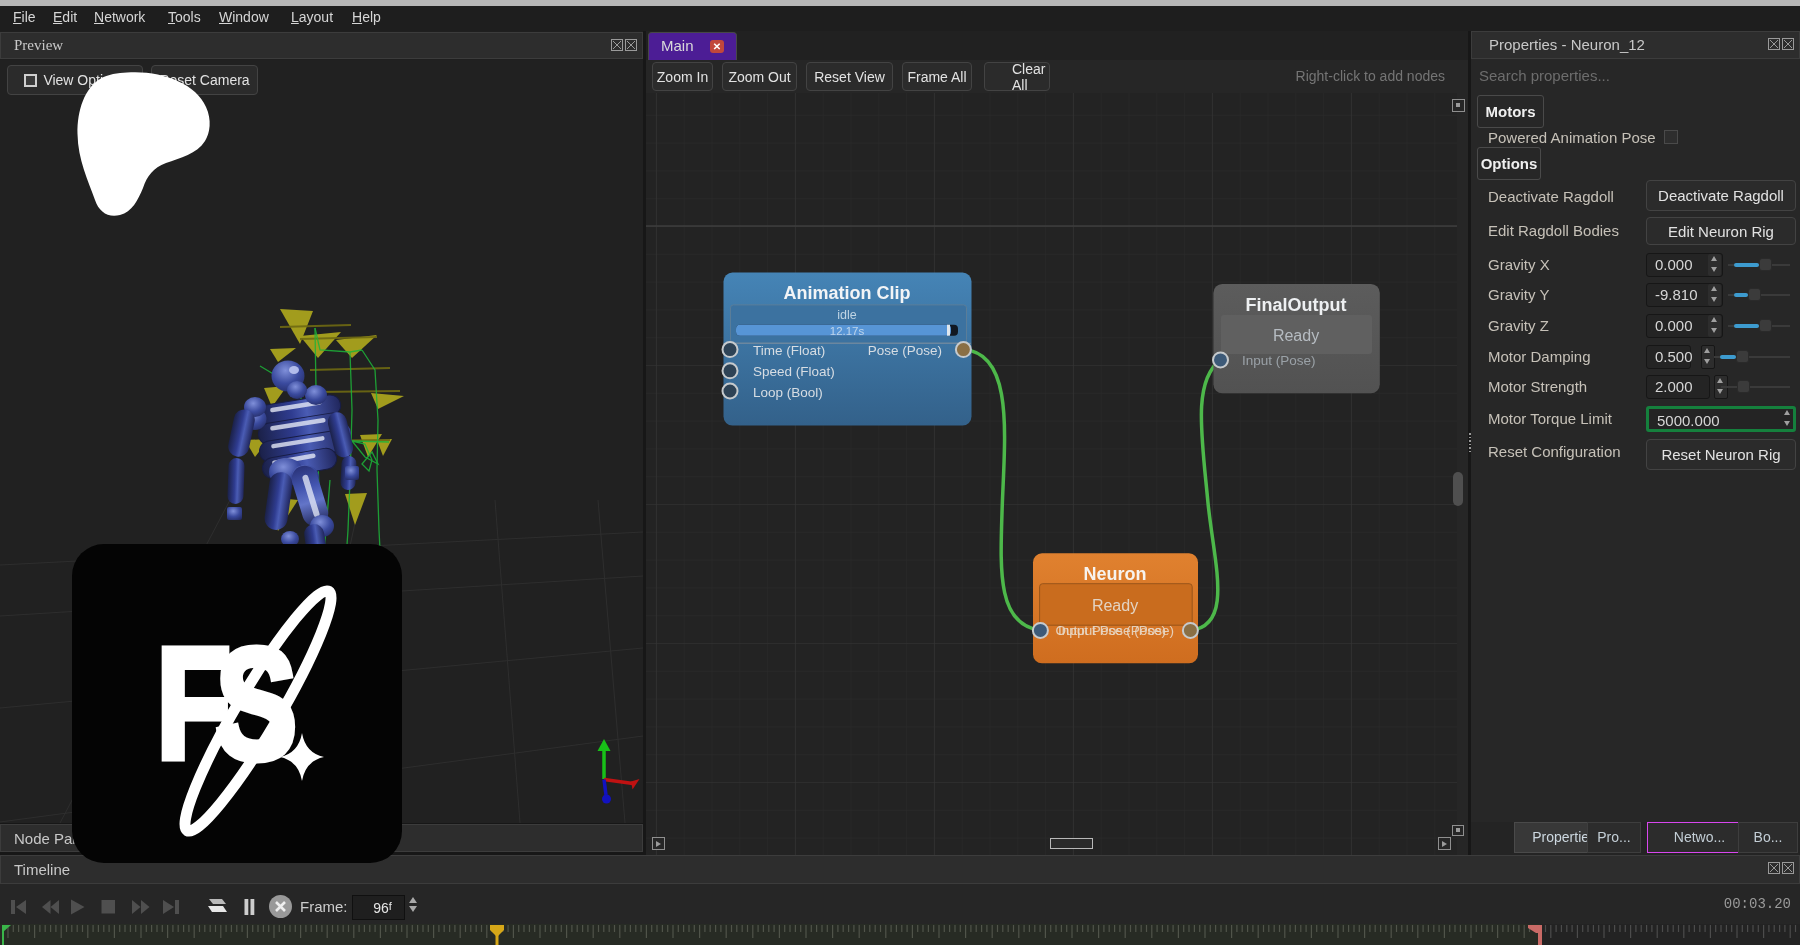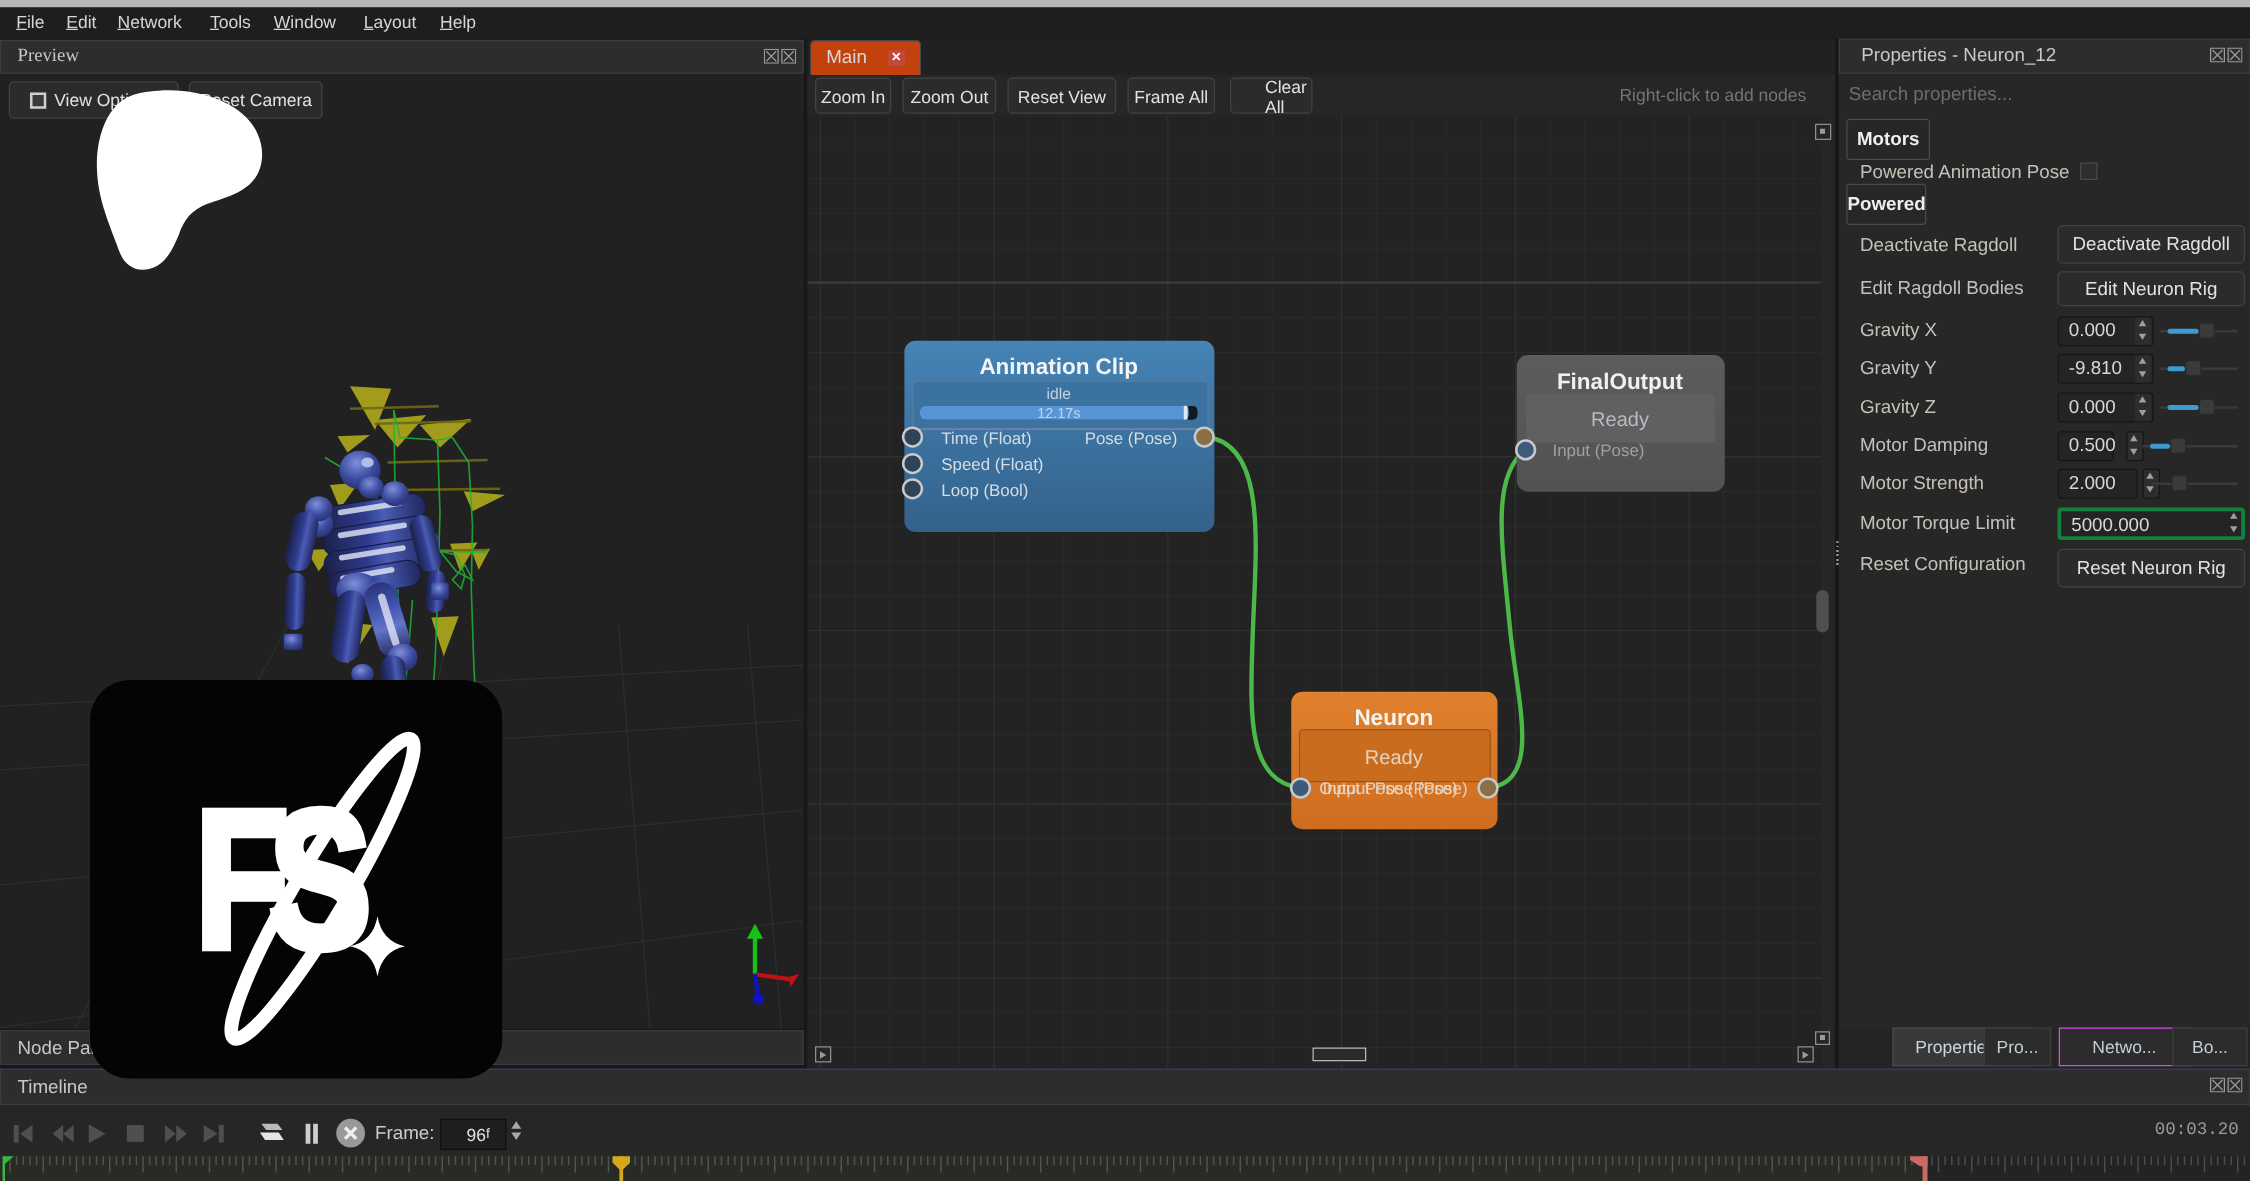--- a/index.html
+++ b/index.html
@@ -154,21 +154,21 @@
   </div>
 </div>
 
 <div class="hdr abs" style="left:0;top:824px;width:643px;height:28px;">
   <div class="abs" style="left:13px;top:5px;">Node Palette</div>
 </div>
 
 <div class="abs" style="left:646px;top:31px;width:822px;height:824px;background:#262626;">
 
   <div class="abs" style="left:0;top:0;width:822px;height:29px;background:#212121;">
-    <div class="abs" style="left:2px;top:1px;width:89px;height:28px;background:#c2410c;border:1px solid #474747;border-bottom:none;border-radius:4px 4px 0 0;color:#d9d9d9;font-size:15px;">
+    <div class="abs" style="left:2px;top:1px;width:89px;height:28px;background:#4c1d95;border:1px solid #474747;border-bottom:none;border-radius:4px 4px 0 0;color:#d9d9d9;font-size:15px;">
       <span style="position:absolute;left:12px;top:4px;">Main</span>
       <span style="position:absolute;left:61px;top:7px;width:14px;height:13px;background:#c2473c;border-radius:3px;color:#fff;font-size:10px;font-weight:bold;text-align:center;line-height:13px;">✕</span>
     </div>
   </div>
 
   <div class="abs" style="left:0;top:29px;width:822px;height:33px;background:#262626;">
     <div class="btn abs" style="left:6px;top:2px;width:61px;height:29px;">Zoom In</div>
     <div class="btn abs" style="left:76px;top:2px;width:75px;height:29px;">Zoom Out</div>
     <div class="btn abs" style="left:160px;top:2px;width:87px;height:29px;">Reset View</div>
     <div class="btn abs" style="left:256px;top:2px;width:70px;height:29px;">Frame All</div>
@@ -283,21 +283,21 @@
             <path d="M2 2l8 8M10 2l-8 8"></path>
             <rect x="14.5" y="0.5" width="11" height="11"></rect>
             <path d="M16 2l8 8M24 2l-8 8"></path>
           </g>
         </svg>
   </div>
   <div class="abs" style="left:8px;top:36px;width:313px;height:26px;color:#6d6d6d;font-size:15px;">Search properties...</div>
   <div class="abs" style="left:6px;top:64px;width:67px;height:33px;border:1px solid #4a4a4a;border-radius:3px;color:#efefef;font-weight:bold;font-size:15px;line-height:31px;text-align:center;">Motors</div>
   <div class="abs" style="left:17px;top:98px;color:#c6c1b8;font-size:15px;">Powered Animation Pose</div>
   <div class="abs" style="left:193px;top:99px;width:14px;height:14px;background:#2e2e2e;border:1px solid #4a4a4a;"></div>
-  <div class="abs" style="left:6px;top:116px;width:64px;height:33px;border:1px solid #4a4a4a;border-radius:3px;color:#efefef;font-weight:bold;font-size:15px;line-height:31px;text-align:center;">Powered</div>
+  <div class="abs" style="left:6px;top:116px;width:64px;height:33px;border:1px solid #4a4a4a;border-radius:3px;color:#efefef;font-weight:bold;font-size:15px;line-height:31px;text-align:center;">Options</div>
 
   <div class="abs" style="left:17px;top:157px;color:#c6c1b8;font-size:15px;">Deactivate Ragdoll</div>
   <div class="btn abs" style="left:175px;top:149px;width:150px;height:31px;font-size:15px;">Deactivate Ragdoll</div>
   <div class="abs" style="left:17px;top:191px;color:#c6c1b8;font-size:15px;">Edit Ragdoll Bodies</div>
   <div class="btn abs" style="left:175px;top:186px;width:150px;height:28px;font-size:15px;">Edit Neuron Rig</div>
 
   <div id="numrows">
         <div class="abs" style="left:17px;top:225px;color:#c6c1b8;font-size:15px;">Gravity X</div>
         <div class="abs" style="left:175px;top:222px;width:77px;height:24px;background:#242424;border:1px solid #161616;border-radius:3px;color:#d6d6d6;font-size:15px;padding:2px 0 0 8px;">0.000</div>
         <div class="abs" style="left:237px;top:223px;width:13px;height:22px;background:#2d2d2d;border-radius:2px;"></div>

